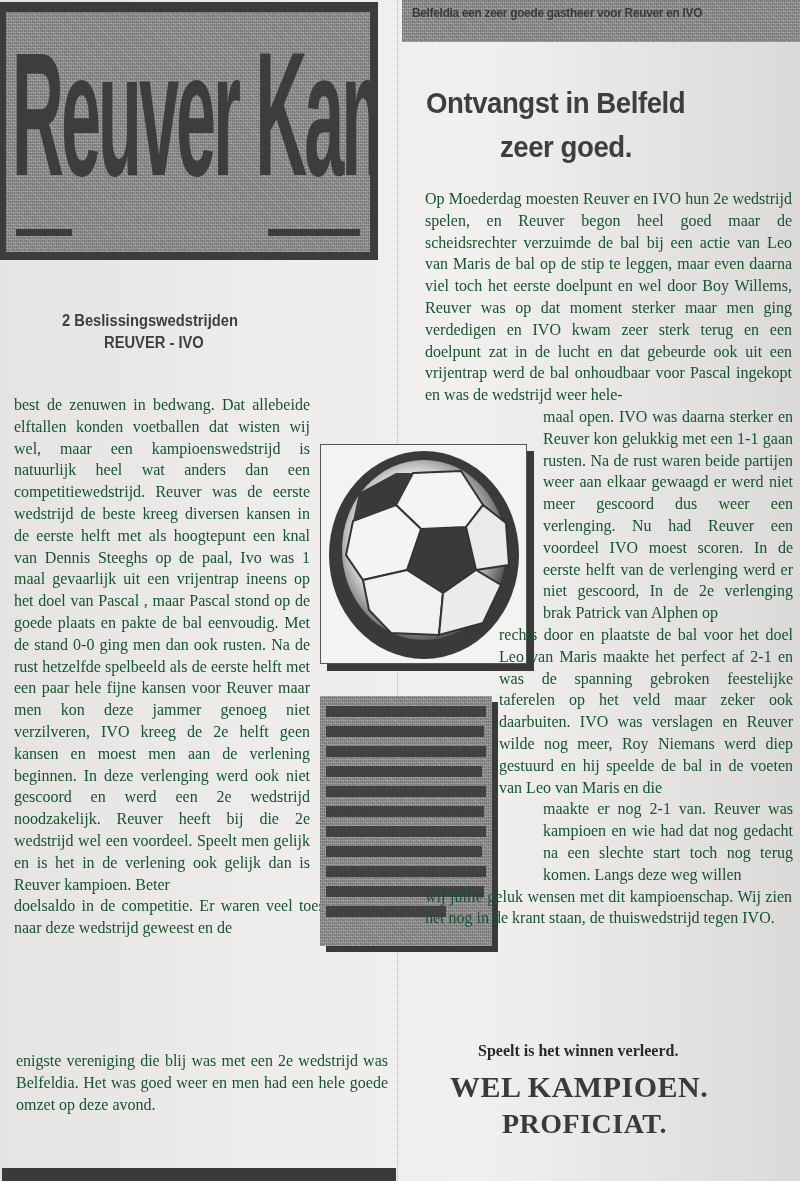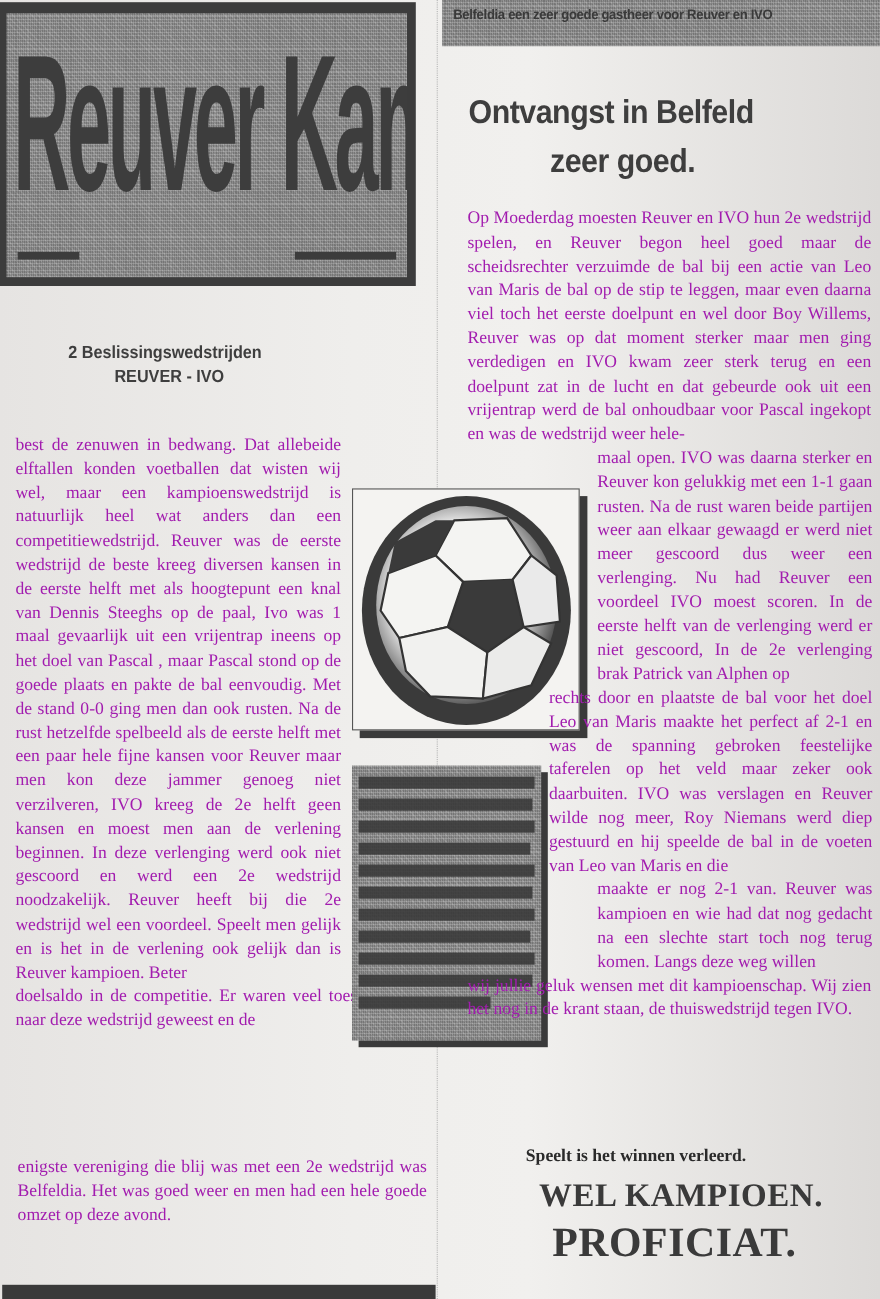--- a/index.html
+++ b/index.html
@@ -16,35 +16,35 @@
   #masthead .title{position:absolute;left:6px;top:14px;font-family:"Liberation Sans","DejaVu Sans",sans-serif;font-weight:bold;
     font-size:72px;letter-spacing:-3px;color:#3d3d3d;transform:scaleY(2.45);transform-origin:top left;white-space:nowrap;line-height:1;}
   #masthead .meta{position:absolute;bottom:16px;height:7px;background:#3c3c3c;}
   #topbanner{position:absolute;left:402px;top:0;width:398px;height:42px;}
   #topbanner .txt{position:absolute;left:10px;top:6px;font-family:"Liberation Sans","DejaVu Sans",sans-serif;font-weight:bold;font-size:12.5px;color:#3a3a3a;letter-spacing:-.3px;transform:scaleX(.95);transform-origin:left;white-space:nowrap;}
   .condhead{font-family:"Liberation Sans","DejaVu Sans",sans-serif;font-weight:bold;color:#3e3e3e;white-space:nowrap;}
   #rhead1{position:absolute;left:426px;top:86px;font-size:30px;letter-spacing:-.5px;transform:scaleX(.92);transform-origin:left;}
   #rhead2{position:absolute;left:500px;top:130px;font-size:30px;letter-spacing:-.5px;transform:scaleX(.92);transform-origin:left;}
   #lhead1{position:absolute;left:62px;top:312px;font-size:16px;transform:scaleX(.92);transform-origin:left;}
   #lhead2{position:absolute;left:104px;top:334px;font-size:16px;transform:scaleX(.92);transform-origin:left;}
-  .body{position:absolute;font-size:16px;line-height:21.8px;text-align:justify;color:#a21caf;}
+  .body{position:absolute;font-size:16px;line-height:21.8px;text-align:justify;color:#14532d;}
   .body p{margin:0;}
   #lbody1{left:14px;top:394px;width:372px;}
   #lbody1 .narrow{width:296px;}
   #lbody2{left:16px;top:1050px;width:372px;}
   #rbody{left:425px;top:188px;width:367px;}
   #rbody .narrow{margin-left:118px;width:250px;}
   #rbody .mid{margin-left:74px;width:294px;}
   #rbody .mid2{margin-left:118px;width:250px;}
   #ball{position:absolute;left:320px;top:444px;width:205px;height:218px;background:#f4f3f1;border:1px solid #555;box-shadow:7px 7px 0 #3a3a3a;}
   #noisebox{position:absolute;left:320px;top:696px;width:172px;height:250px;box-shadow:6px 6px 0 #3a3a3a;}
   #noisebox .bar{position:absolute;left:6px;height:11px;background:#3a3a3a;opacity:.9;}
   #sign{position:absolute;left:478px;top:1042px;font-weight:bold;font-size:16px;}
-  #big1{position:absolute;left:450px;top:1070px;font-weight:bold;font-size:30px;letter-spacing:.5px;color:#3a3a3a;margin-left:40px;}
-  #big2{position:absolute;left:502px;top:1108px;font-weight:bold;font-size:38px;letter-spacing:.5px;color:#3a3a3a;}
+  #big1{position:absolute;left:450px;top:1070px;font-weight:bold;font-size:30px;letter-spacing:.5px;color:#3a3a3a;}
+  #big2{position:absolute;left:502px;top:1108px;font-weight:bold;font-size:28px;letter-spacing:.5px;color:#3a3a3a;}
   #bottombar{position:absolute;left:2px;top:1168px;width:394px;height:13px;background:#3a3a3a;}
   #divider{position:absolute;left:397px;top:0;width:1px;height:1181px;border-left:1px dotted #b5b5b5;}
 </style>
 </head>
 <body>
 
 <div id="divider"></div>
 
 <div id="masthead">
   <div class="inner noise">

